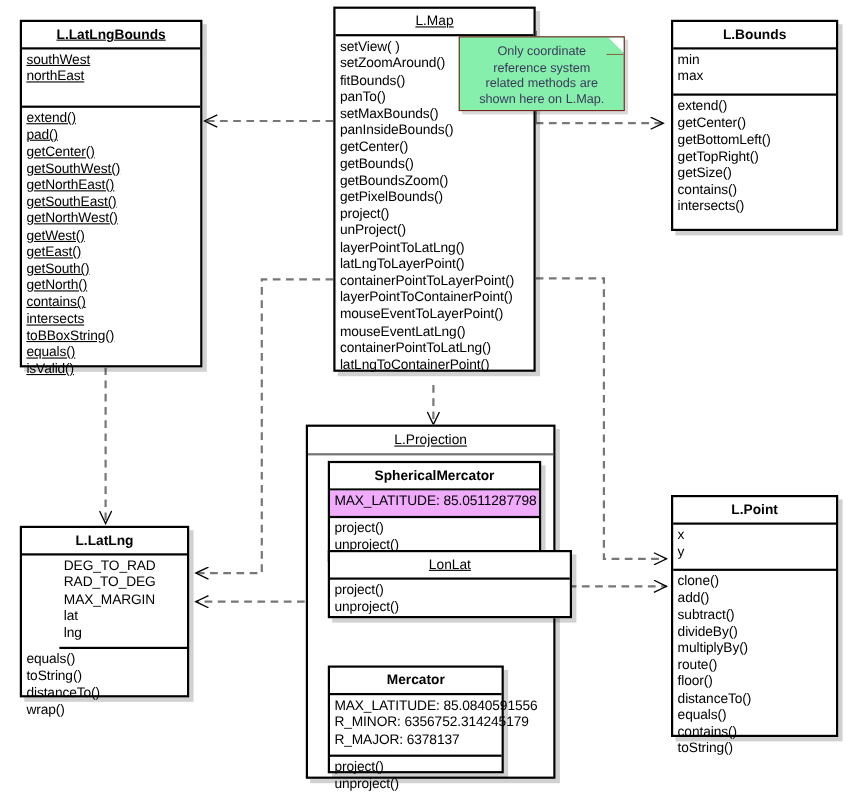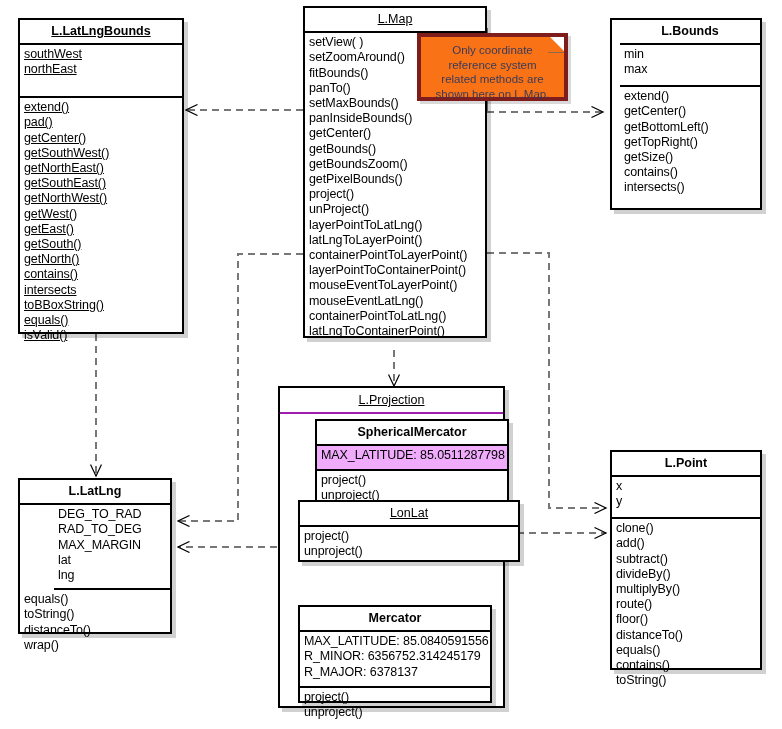--- a/index.html
+++ b/index.html
@@ -45,32 +45,32 @@
   .umlpkg{
     position:absolute;
     background:#ffffff;
     border:2px solid #000;
     box-sizing:border-box;
     box-shadow:4px 4px 0 rgba(0,0,0,0.18);
     z-index:4;
   }
   .umlpkg .title{
     text-align:center;font-size:12.5px;padding:5px 4px 5px 4px;
-    border-bottom:2px solid #a21caf;
+    border-bottom:2px solid #737373;
   }
   .umlpkg .title > span{text-decoration:underline;}
 
   
   .nested{ z-index:6; }
 
   
   .note{
     position:absolute;
-    background:#f97316;
-    border:4px solid #7f1d1d;
+    background:#86efac;
+    border:1px solid #7f1d1d;
     box-sizing:border-box;
     z-index:9;
     box-shadow:3px 3px 0 rgba(0,0,0,0.15);
   }
   .note .fold2{
     position:absolute;right:0px;top:0px;width:14px;height:14px;
     background:#ffffff;
     clip-path:polygon(100% 0,0 0,100% 100%);
   }
   .note .fold3{
@@ -183,21 +183,21 @@
     <div class="ntext">
       <div>Only coordinate</div>
       <div>reference system</div>
       <div>related methods are</div>
       <div>shown here on L.Map.</div>
     </div>
     <div class="fold2"></div>
     <div class="fold3"></div>
   </div>
 
-  <div class="uml" id="cls-bounds" style="left:610px;top:18px;width:152px;height:192px;padding-left:8px;">
+  <div class="uml" id="cls-bounds" style="left:610px;top:18px;width:152px;height:192px;">
     <div class="title">
       <span>L.Bounds</span>
     </div>
     <div class="compartment" style="height:35px;">
       <div class="row">min</div>
       <div class="row">max</div>
     </div>
     <div class="compartment">
       <div class="row">extend()</div>
       <div class="row">getCenter()</div>
@@ -227,21 +227,21 @@
       <div class="row">wrap()</div>
     </div>
   </div>
 
   <div class="umlpkg" id="cls-projection" style="left:278px;top:386px;width:227px;height:322px;">
     <div class="title">
       <span>L.Projection</span>
     </div>
   </div>
 
-  <div class="uml nested" style="left:298px;top:419px;width:194px;height:92px;margin-left:17px;">
+  <div class="uml nested" style="left:298px;top:419px;width:194px;height:92px;">
     <div class="title">
       <span>SphericalMercator</span>
     </div>
     <div class="compartment" style="height:18px;background:#f0abfc;">
       <div class="row">MAX_LATITUDE: 85.0511287798</div>
     </div>
     <div class="compartment">
       <div class="row">project()</div>
       <div class="row">unproject()</div>
     </div>
@@ -250,21 +250,21 @@
   <div class="uml nested" style="left:298px;top:500px;width:222px;height:62px;">
     <div class="title under">
       <span>LonLat</span>
     </div>
     <div class="compartment">
       <div class="row">project()</div>
       <div class="row">unproject()</div>
     </div>
   </div>
 
-  <div class="uml nested" style="left:298px;top:605px;width:194px;height:98px;">
+  <div class="uml nested" style="left:298px;top:605px;width:160px;height:98px;">
     <div class="title">
       <span>Mercator</span>
     </div>
     <div class="compartment" style="height:49px;">
       <div class="row">MAX_LATITUDE: 85.0840591556</div>
       <div class="row">R_MINOR: 6356752.314245179</div>
       <div class="row">R_MAJOR: 6378137</div>
     </div>
     <div class="compartment">
       <div class="row">project()</div>

